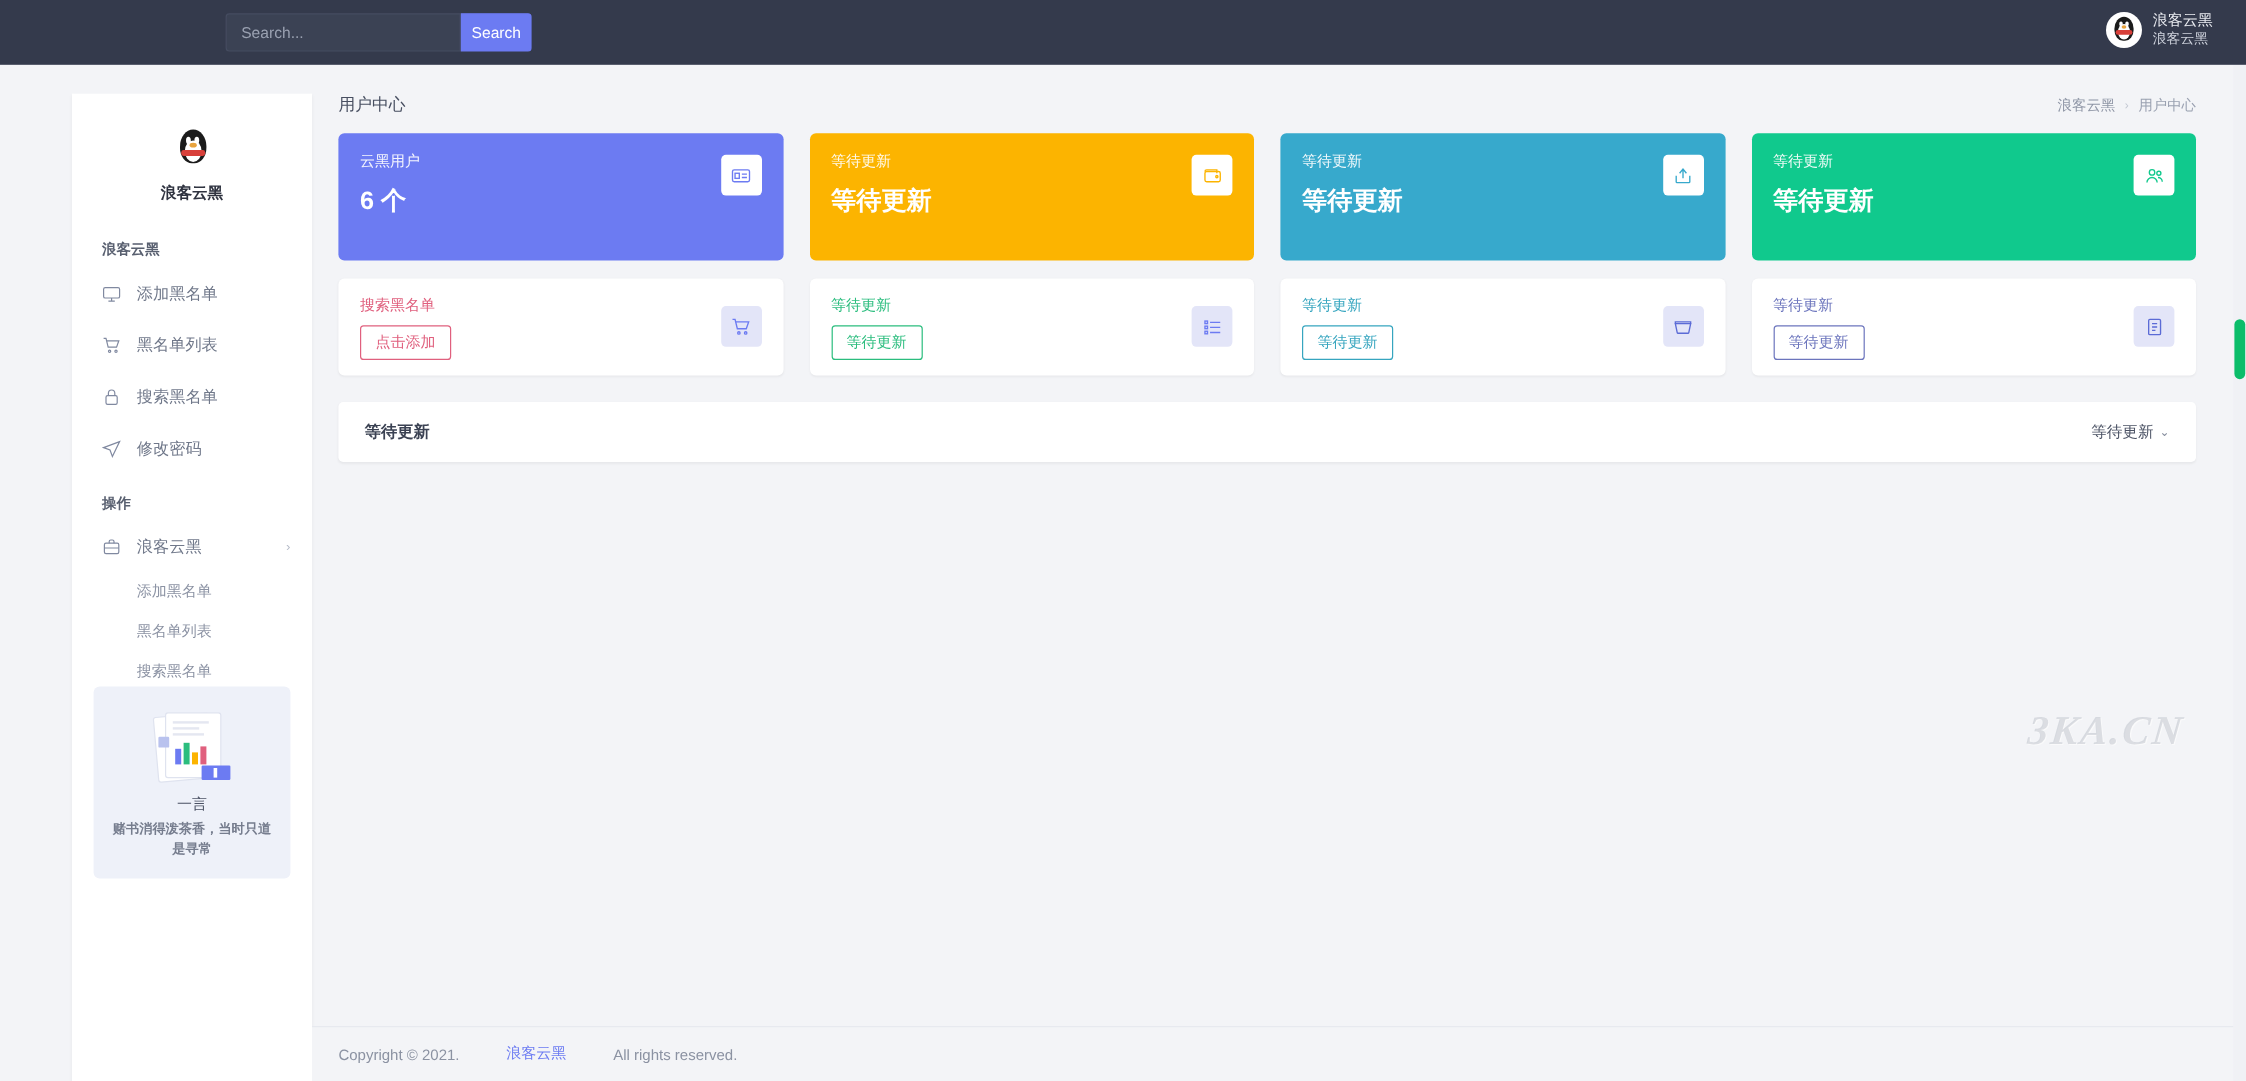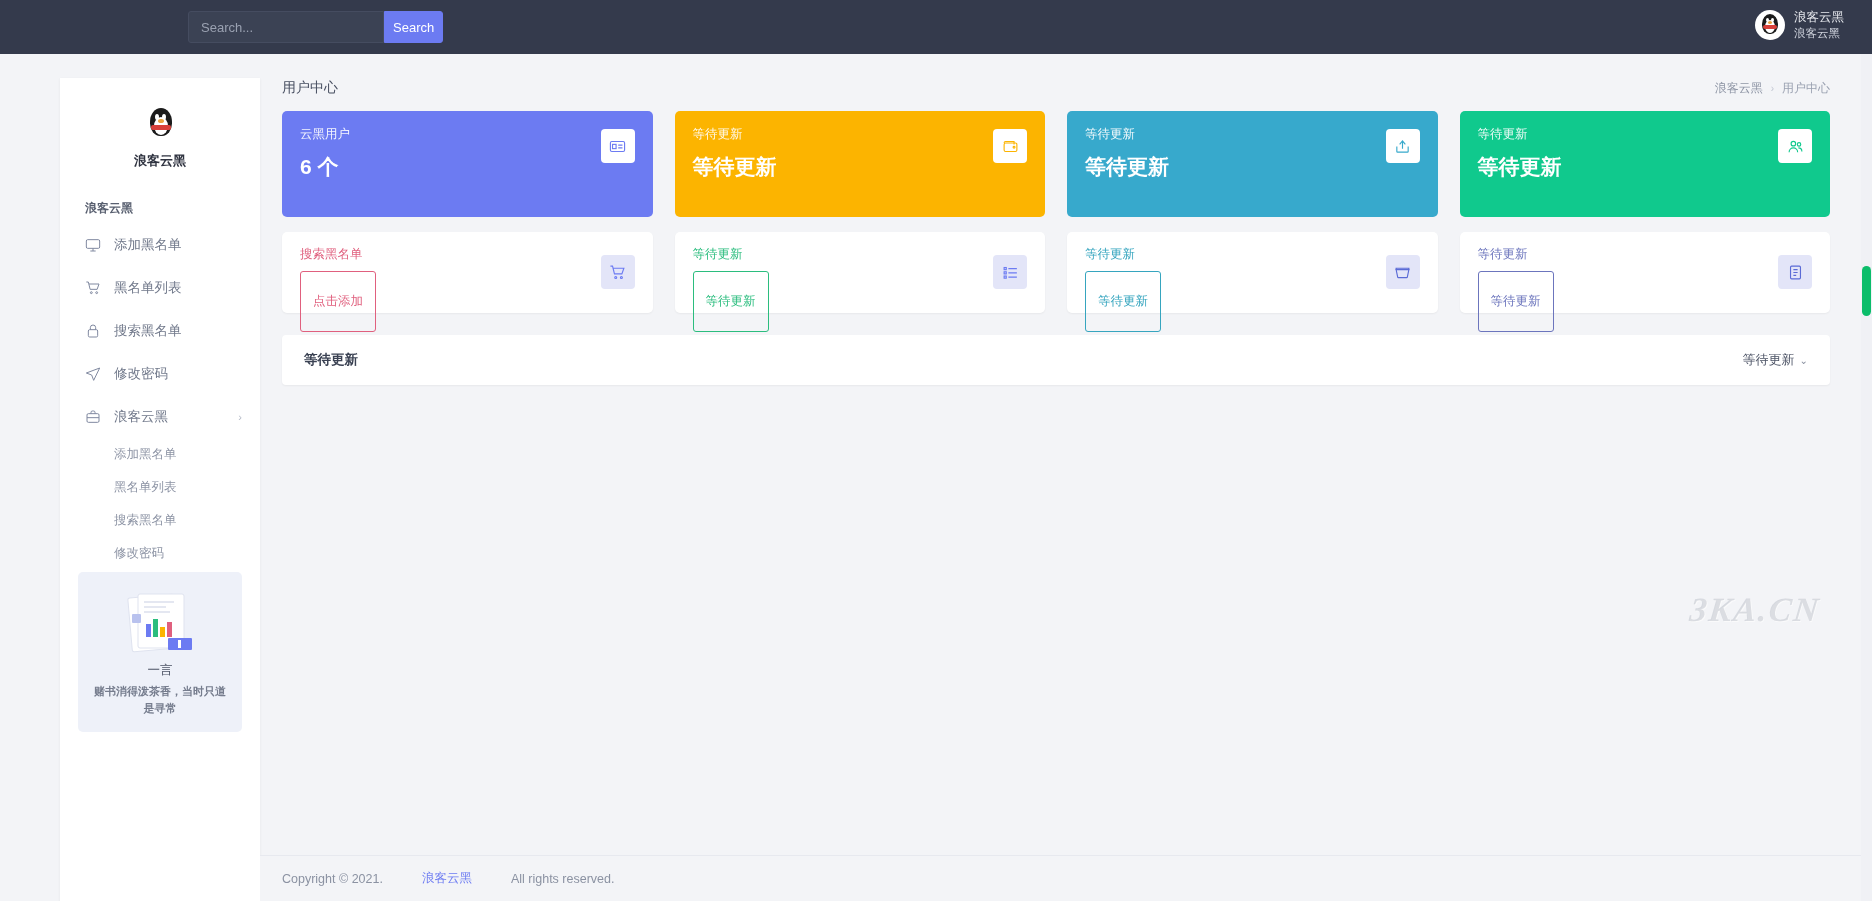--- a/index.html
+++ b/index.html
@@ -142,21 +142,21 @@
   .stat-icon svg { width: 17px; height: 17px; fill: none; stroke-width: 1.6; }
 
   .cards-row-2 { margin-top: 15px; }
   .mini-card {
     flex: 1; height: 81px; border-radius: 5px;
     background: #fff; position: relative; padding: 14px 18px;
     box-shadow: 0 1px 2px rgba(0,0,0,.05);
   }
   .mini-label { font-size: 12.5px; margin-bottom: 8px; }
   .mini-btn {
-    display: inline-block; padding: 21px 12px;
+    display: inline-block; padding: 5px 12px;
     border: 1px solid; border-radius: 3px;
     font-size: 12.5px; background: transparent; cursor: pointer;
     font-family: "Liberation Sans", sans-serif;
   }
   .mini-icon {
     position: absolute; right: 18px; top: 23px;
     width: 34px; height: 34px; background: #e3e5f8; border-radius: 4px;
     display: flex; align-items: center; justify-content: center;
   }
   .mini-icon svg { width: 17px; height: 17px; fill: none; stroke-width: 1.6; }
@@ -273,20 +273,21 @@
   </div>
   <div class="nav-item">
     <span class="ico">
       <svg viewBox="0 0 24 24">
           <path d="M22 3L2 10.5l8 3 3 8L22 3z"></path>
         </svg>
     </span>
     <span>修改密码</span>
   </div>
 
+  <div class="nav-section-title">操作</div>
 
   <div class="nav-item">
     <span class="ico">
       <svg viewBox="0 0 24 24">
           <rect x="3" y="7" width="18" height="13" rx="2"></rect>
           <path d="M9 7V5a2 2 0 0 1 2-2h2a2 2 0 0 1 2 2v2M3 13h18"></path>
         </svg>
     </span>
     <span>浪客云黑</span>
     <span class="caret">›</span>

